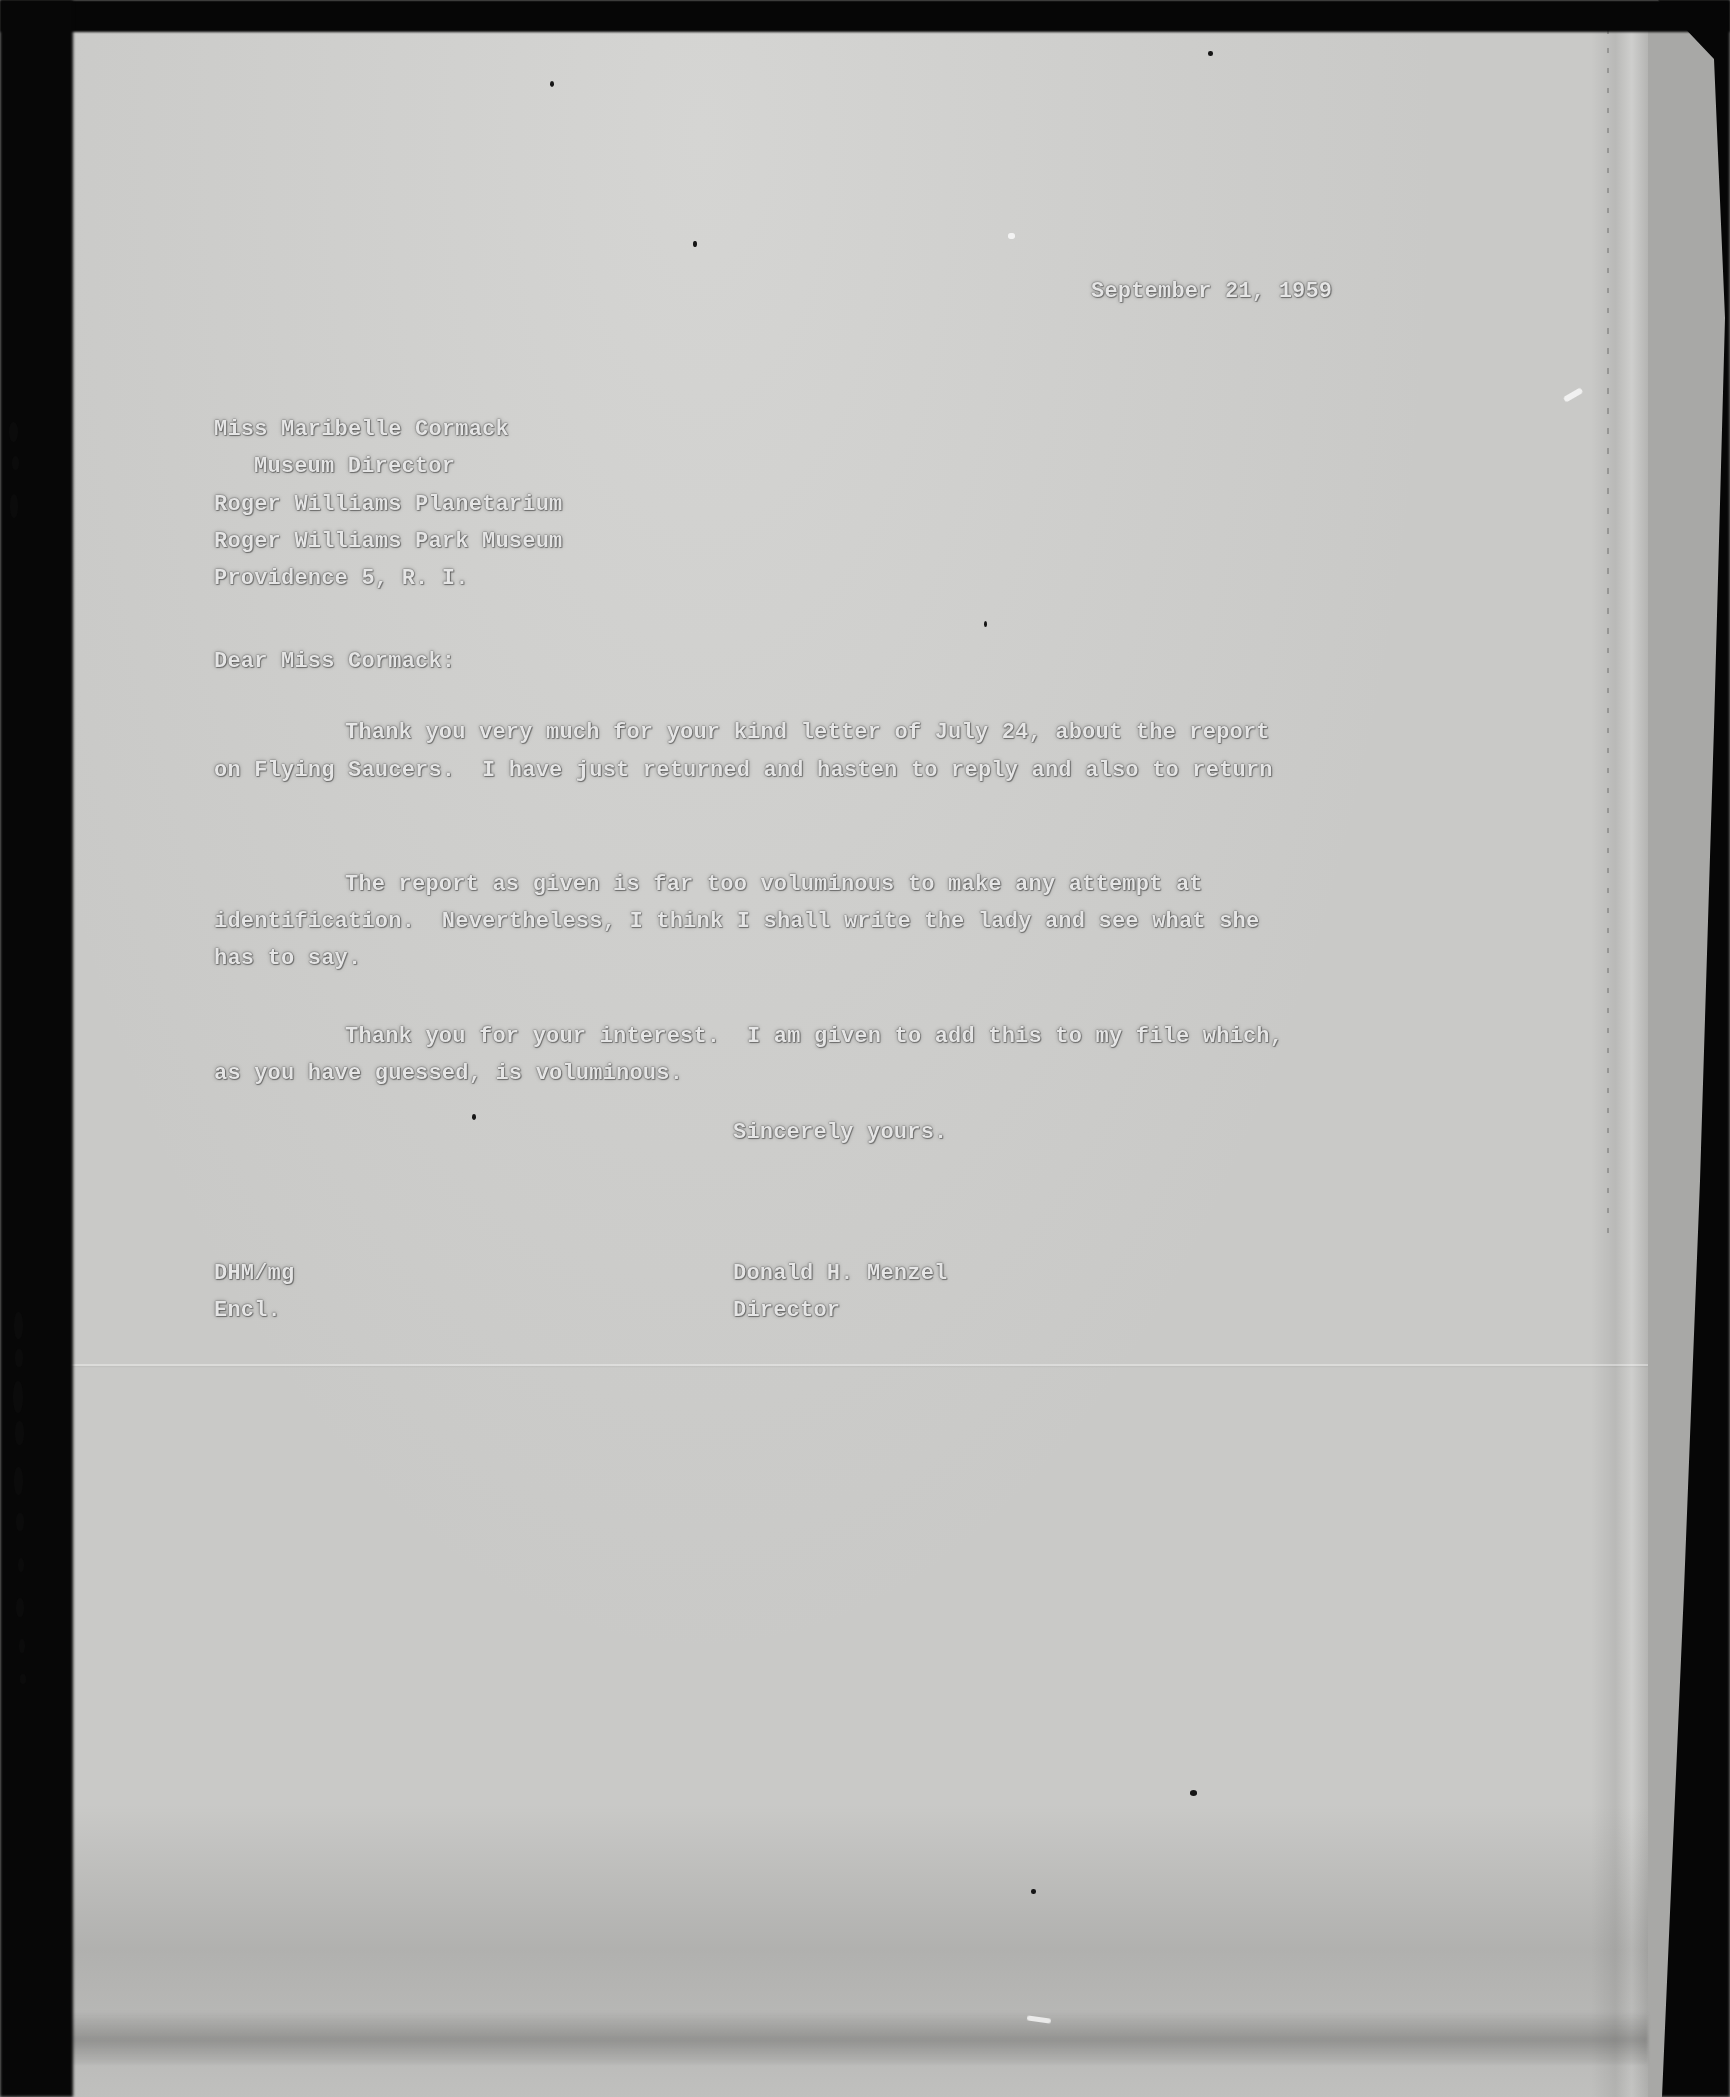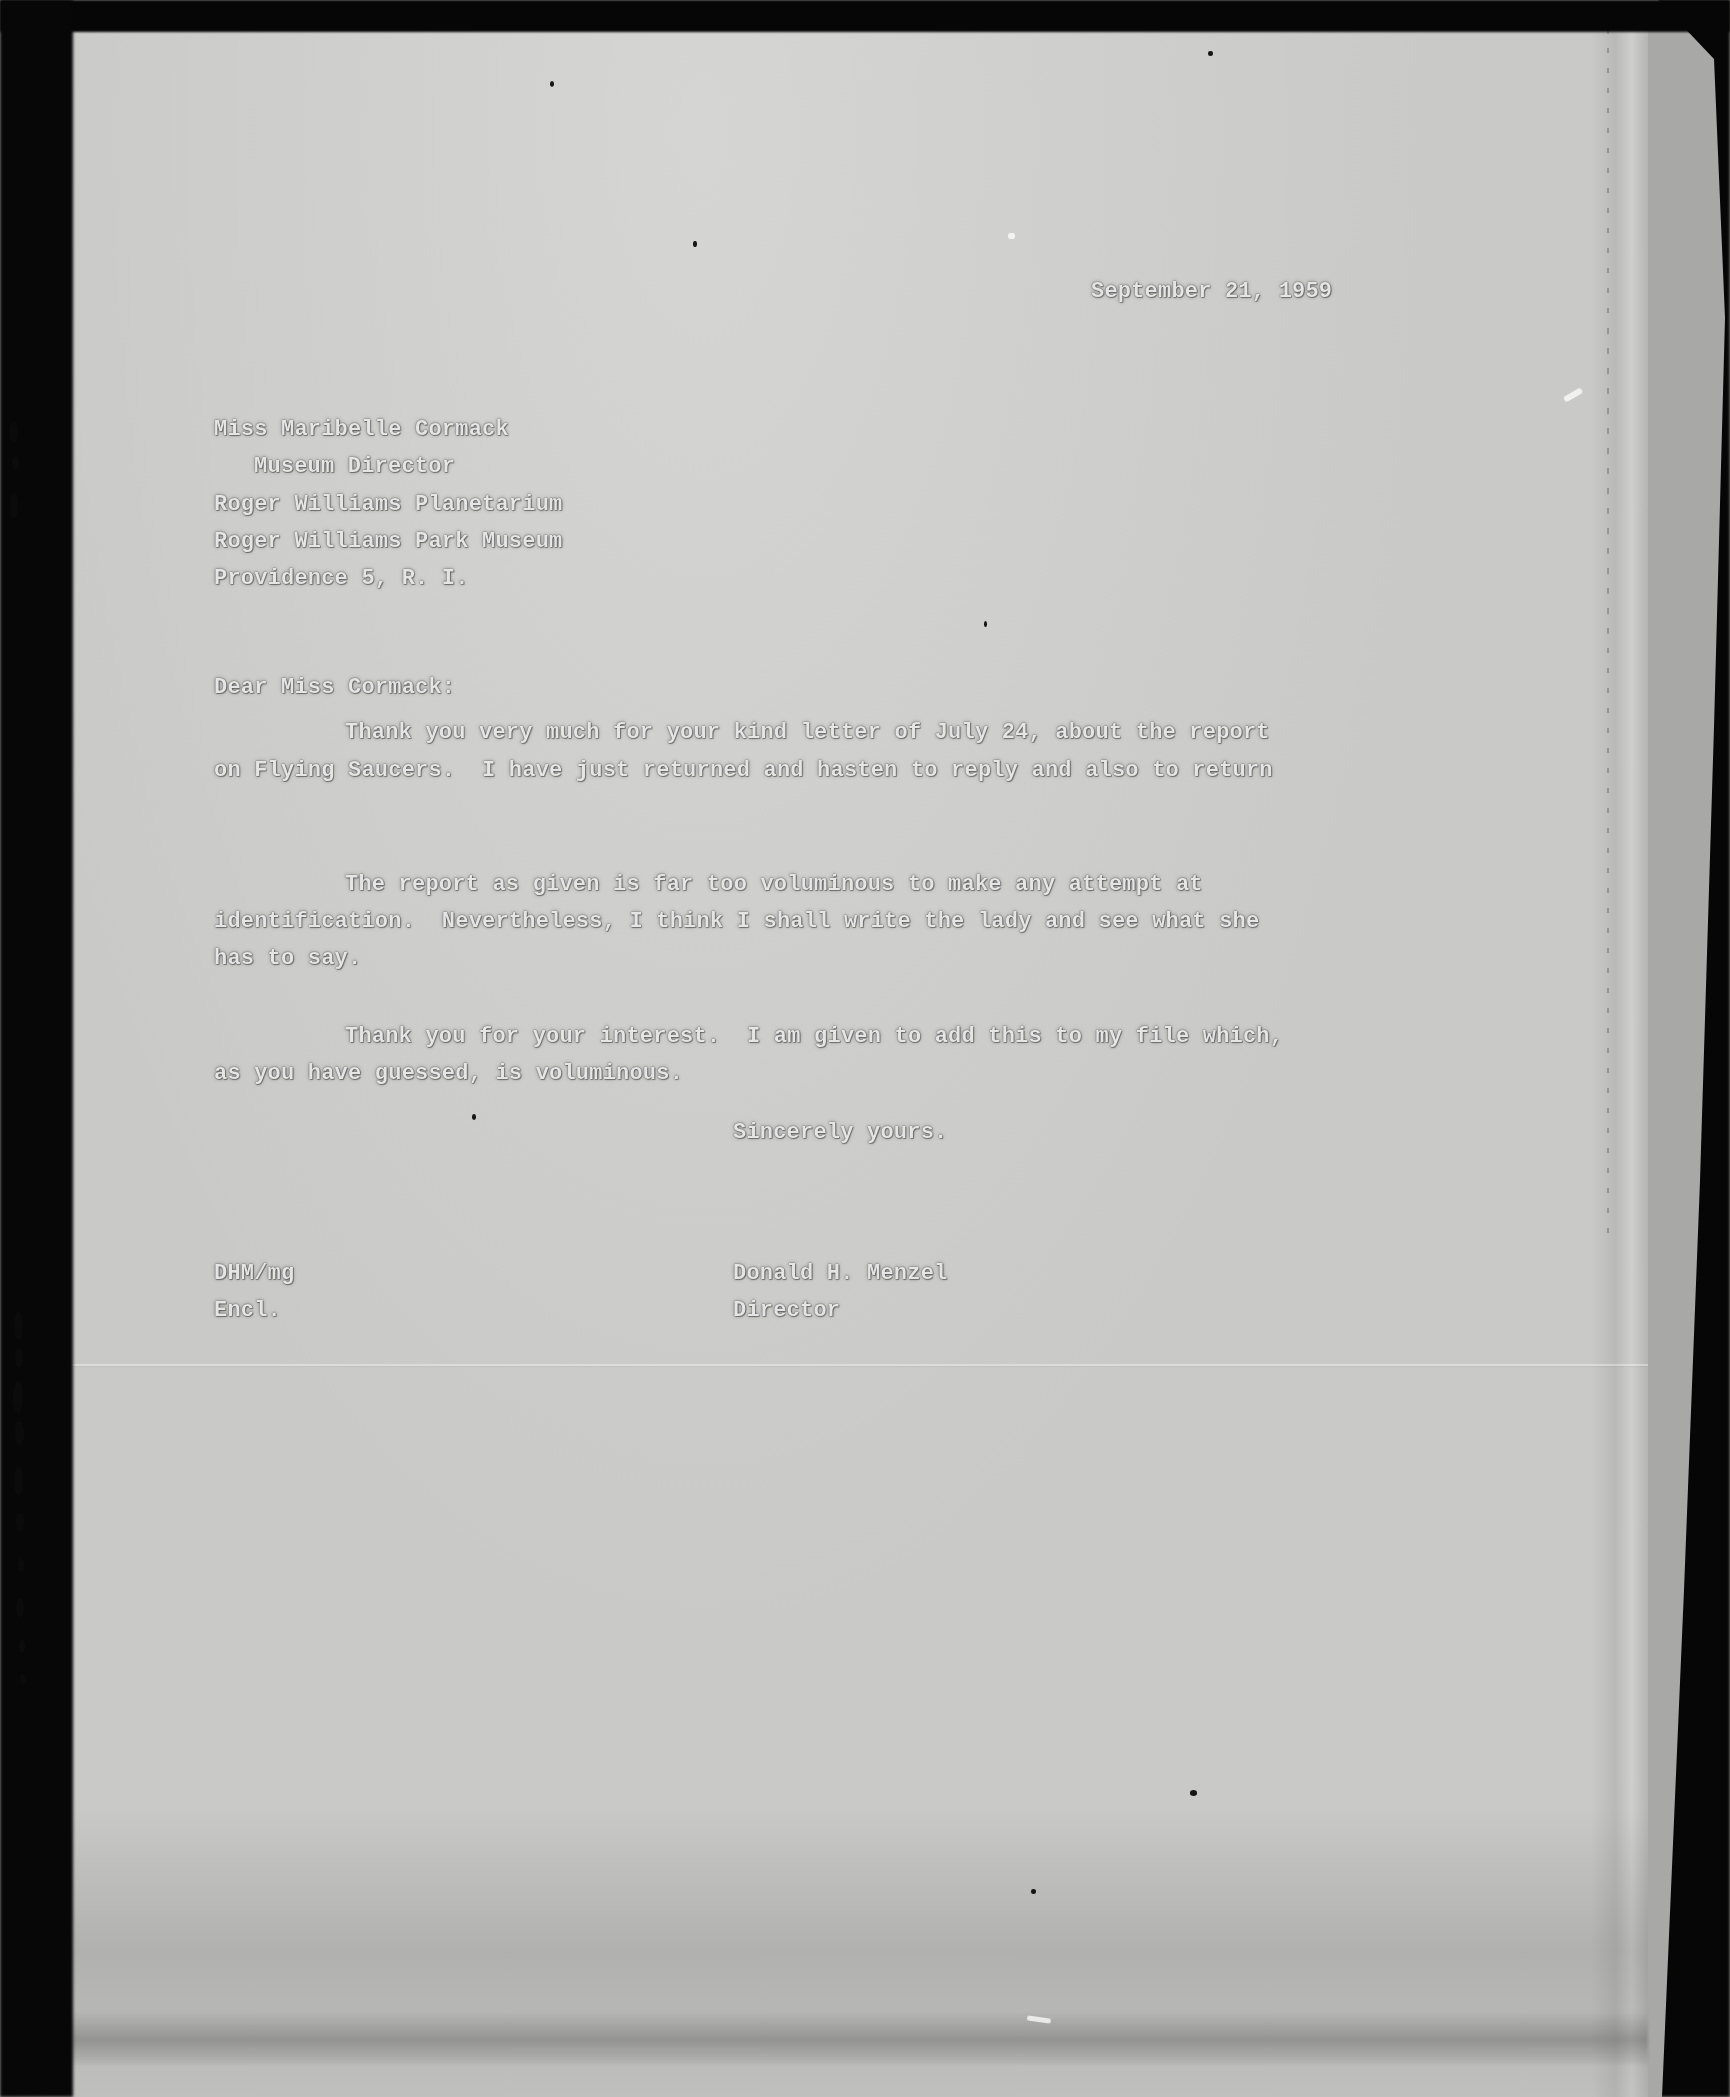--- a/index.html
+++ b/index.html
@@ -137,21 +137,21 @@
   <div class="letter">
 
     <div class="line" style="left:1091px;top:273px;">September 21, 1959</div>
 
     <div class="line" style="left:214px;top:411px;">Miss Maribelle Cormack</div>
     <div class="line" style="left:214px;top:448px;margin-left:40px;">Museum Director</div>
     <div class="line" style="left:214px;top:486px;">Roger Williams Planetarium</div>
     <div class="line" style="left:214px;top:523px;">Roger Williams Park Museum</div>
     <div class="line" style="left:214px;top:560px;">Providence 5, R. I.</div>
 
-    <div class="line" style="left:214px;top:669px;">Dear Miss Cormack:</div>
+    <div class="line" style="left:214px;top:643px;">Dear Miss Cormack:</div>
 
     <div class="line" style="left:345px;top:714px;">Thank you very much for your kind letter of July 24, about the report</div>
     <div class="line" style="left:214px;top:752px;">on Flying Saucers.  I have just returned and hasten to reply and also to return</div>
 
     <div class="line" style="left:345px;top:866px;">The report as given is far too voluminous to make any attempt at</div>
     <div class="line" style="left:214px;top:903px;">identification.  Nevertheless, I think I shall write the lady and see what she</div>
     <div class="line" style="left:214px;top:940px;">has to say.</div>
 
     <div class="line" style="left:345px;top:1018px;">Thank you for your interest.  I am given to add this to my file which,</div>
     <div class="line" style="left:214px;top:1055px;">as you have guessed, is voluminous.</div>

